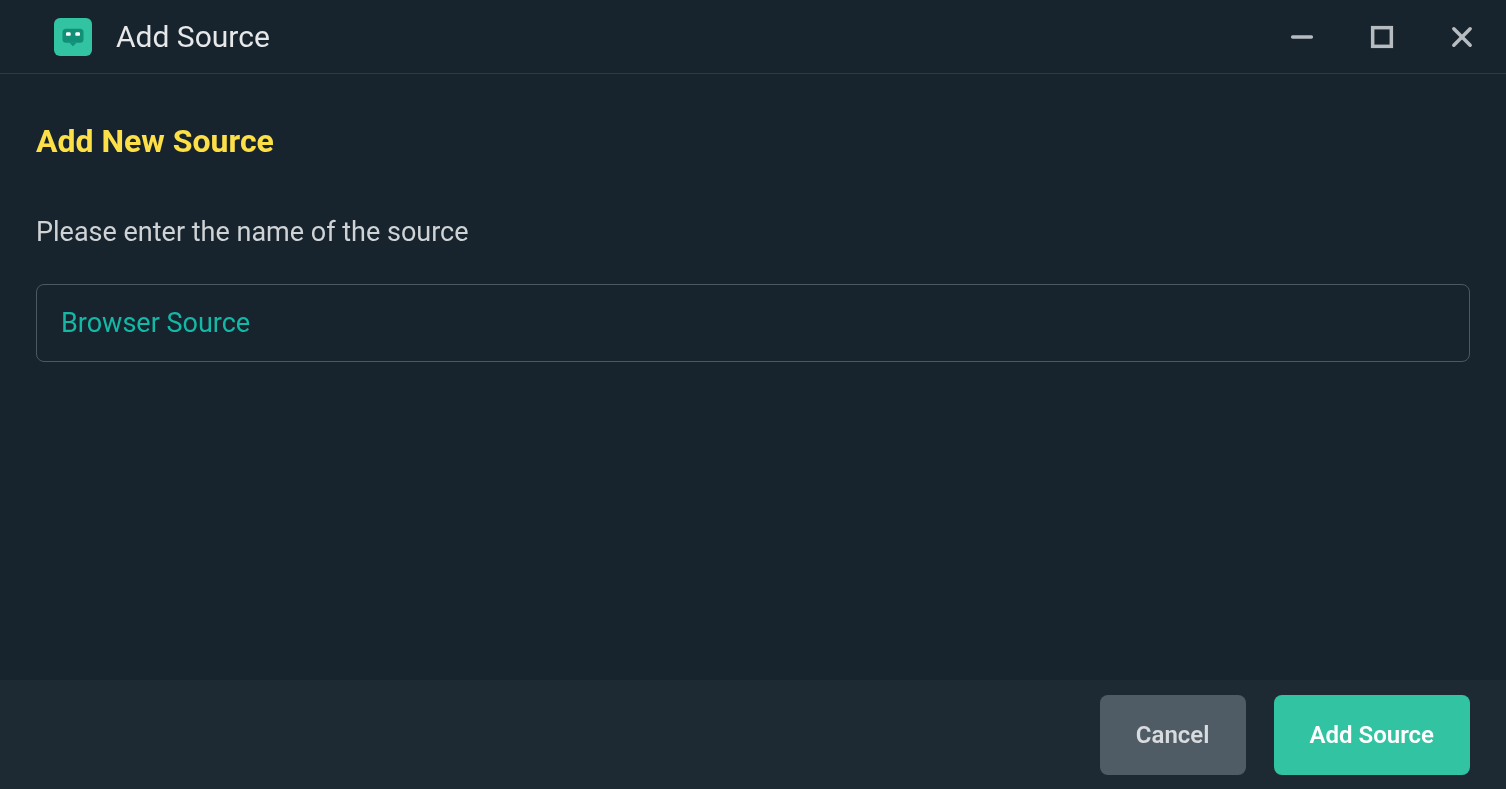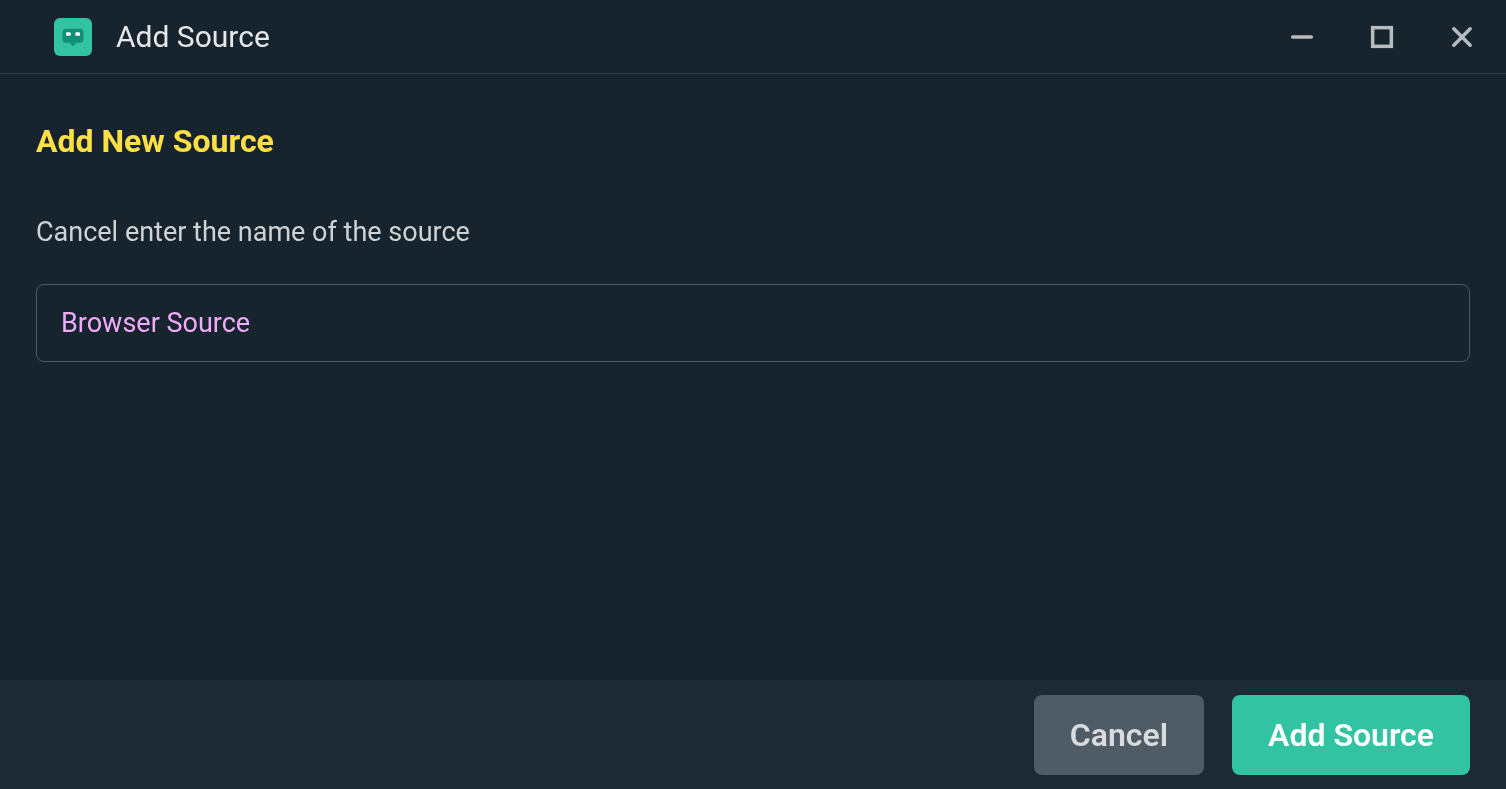--- a/index.html
+++ b/index.html
@@ -89,38 +89,38 @@
       width: 100%;
     }
     .source-input {
       width: 100%;
       height: 78px;
       background: transparent;
       border: 1px solid #4b5963;
       border-radius: 8px;
       padding: 0 24px;
       font-size: 27px;
-      color: #f0abfc;
+      color: #14b8a6;
       outline: none;
       font-family: inherit;
     }
     .footer {
       height: 109px;
       background: #1d2a33;
       display: flex;
       align-items: center;
       justify-content: flex-end;
       padding: 0 36px;
       gap: 28px;
     }
     .btn {
       height: 80px;
       padding: 0 36px;
       border-radius: 8px;
-      font-size: 32px;
+      font-size: 24px;
       font-weight: 600;
       border: none;
       cursor: pointer;
       font-family: inherit;
     }
     .btn-cancel {
       background: #4f5c66;
       color: #d9dcdf;
     }
     .btn-primary {
@@ -156,21 +156,21 @@
       <svg viewBox="0 0 24 24" fill="none">
         <line x1="5" y1="5" x2="19" y2="19" stroke-width="3" stroke-linecap="round"></line>
         <line x1="19" y1="5" x2="5" y2="19" stroke-width="3" stroke-linecap="round"></line>
       </svg>
     </div>
   </div>
 </div>
 
 <div class="content">
   <h1 class="heading">Add New Source</h1>
-  <div class="prompt">Cancel enter the name of the source</div>
+  <div class="prompt">Please enter the name of the source</div>
   <div class="input-wrap">
     <input type="text" class="source-input" value="Browser Source" style="">
   </div>
 </div>
 
 <div class="footer">
   <button class="btn btn-cancel">Cancel</button>
   <button class="btn btn-primary">Add Source</button>
 </div>
 

